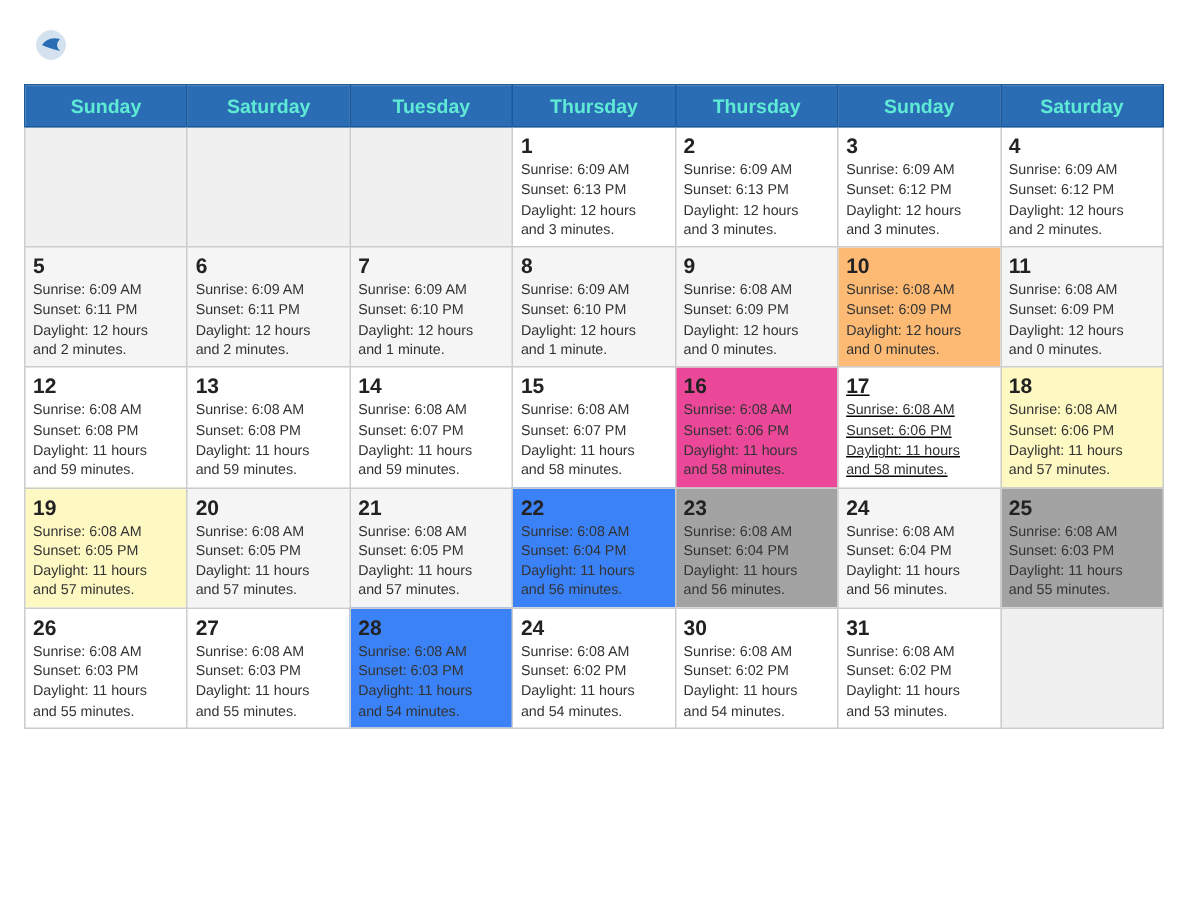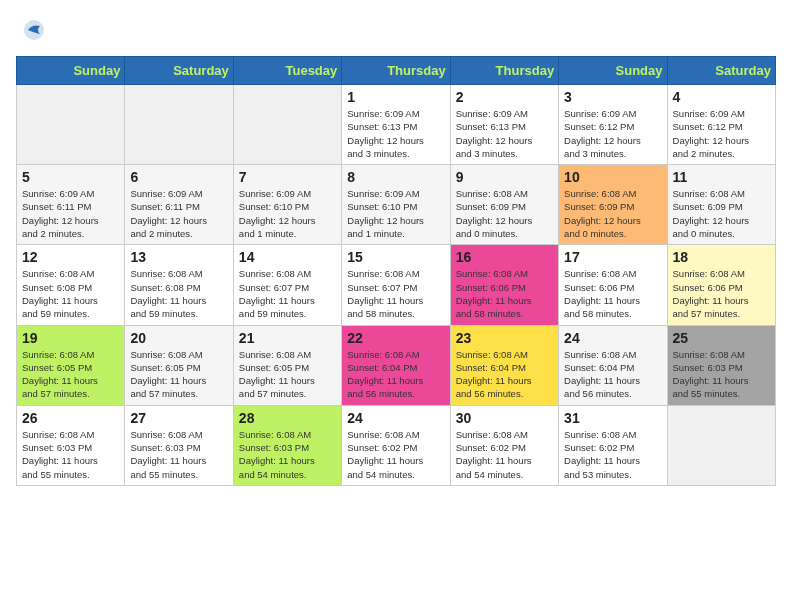--- a/index.html
+++ b/index.html
@@ -53,25 +53,25 @@
       font-size: 16px;
       color: #444;
     }
     .calendar {
       width: 100%;
       border-collapse: collapse;
       border: 1px solid #ccc;
     }
     .calendar th {
       background: #2a6db5;
-      color: #bef264;
+      color: #5eead4;
       font-size: 13px;
       font-weight: bold;
       padding: 6px 4px;
-      text-align: right;
+      text-align: center;
       border: 1px solid #1a5a9a;
     }
     .calendar td {
       vertical-align: top;
       border: 1px solid #ccc;
       padding: 4px 5px;
       width: 108px;
       min-height: 80px;
       background: #fff;
     }
@@ -242,65 +242,65 @@
 Daylight: 11 hours
 and 58 minutes.</div>
         </td>
         <td style="background: #ec4899;">
           <div class="day-num">16</div>
           <div class="day-info" style="white-space: pre-line;">Sunrise: 6:08 AM
 Sunset: 6:06 PM
 Daylight: 11 hours
 and 58 minutes.</div>
         </td>
-        <td style="background: rgb(255, 255, 255);">
+        <td style="background: rgb(255, 255, 255); text-decoration: underline;">
           <div class="day-num">17</div>
           <div class="day-info" style="white-space: pre-line;">Sunrise: 6:08 AM
 Sunset: 6:06 PM
 Daylight: 11 hours
 and 58 minutes.</div>
         </td>
         <td style="background: #fef9c3;">
           <div class="day-num">18</div>
           <div class="day-info" style="white-space: pre-line;">Sunrise: 6:08 AM
 Sunset: 6:06 PM
 Daylight: 11 hours
 and 57 minutes.</div>
         </td>
       </tr>
       <tr>
-        <td style="background: #bef264;">
+        <td style="background: #fef9c3;">
           <div class="day-num">19</div>
           <div class="day-info" style="white-space: pre-line;">Sunrise: 6:08 AM
 Sunset: 6:05 PM
 Daylight: 11 hours
 and 57 minutes.</div>
         </td>
         <td style="background: rgb(245, 245, 245);">
           <div class="day-num">20</div>
           <div class="day-info" style="white-space: pre-line;">Sunrise: 6:08 AM
 Sunset: 6:05 PM
 Daylight: 11 hours
 and 57 minutes.</div>
         </td>
         <td style="background: rgb(245, 245, 245);">
           <div class="day-num">21</div>
           <div class="day-info" style="white-space: pre-line;">Sunrise: 6:08 AM
 Sunset: 6:05 PM
 Daylight: 11 hours
 and 57 minutes.</div>
         </td>
-        <td style="background: #ec4899;">
+        <td style="background: #3b82f6;">
           <div class="day-num">22</div>
           <div class="day-info" style="white-space: pre-line;">Sunrise: 6:08 AM
 Sunset: 6:04 PM
 Daylight: 11 hours
 and 56 minutes.</div>
         </td>
-        <td style="background: #fde047;">
+        <td style="background: #a3a3a3;">
           <div class="day-num">23</div>
           <div class="day-info" style="white-space: pre-line;">Sunrise: 6:08 AM
 Sunset: 6:04 PM
 Daylight: 11 hours
 and 56 minutes.</div>
         </td>
         <td style="background: rgb(245, 245, 245);">
           <div class="day-num">24</div>
           <div class="day-info" style="white-space: pre-line;">Sunrise: 6:08 AM
 Sunset: 6:04 PM
@@ -323,21 +323,21 @@
 Daylight: 11 hours
 and 55 minutes.</div>
         </td>
         <td style="background: rgb(255, 255, 255);">
           <div class="day-num">27</div>
           <div class="day-info" style="white-space: pre-line;">Sunrise: 6:08 AM
 Sunset: 6:03 PM
 Daylight: 11 hours
 and 55 minutes.</div>
         </td>
-        <td style="background: #bef264;">
+        <td style="background: #3b82f6;">
           <div class="day-num">28</div>
           <div class="day-info" style="white-space: pre-line;">Sunrise: 6:08 AM
 Sunset: 6:03 PM
 Daylight: 11 hours
 and 54 minutes.</div>
         </td>
         <td style="background: rgb(255, 255, 255);">
           <div class="day-num">24</div>
           <div class="day-info" style="white-space: pre-line;">Sunrise: 6:08 AM
 Sunset: 6:02 PM

